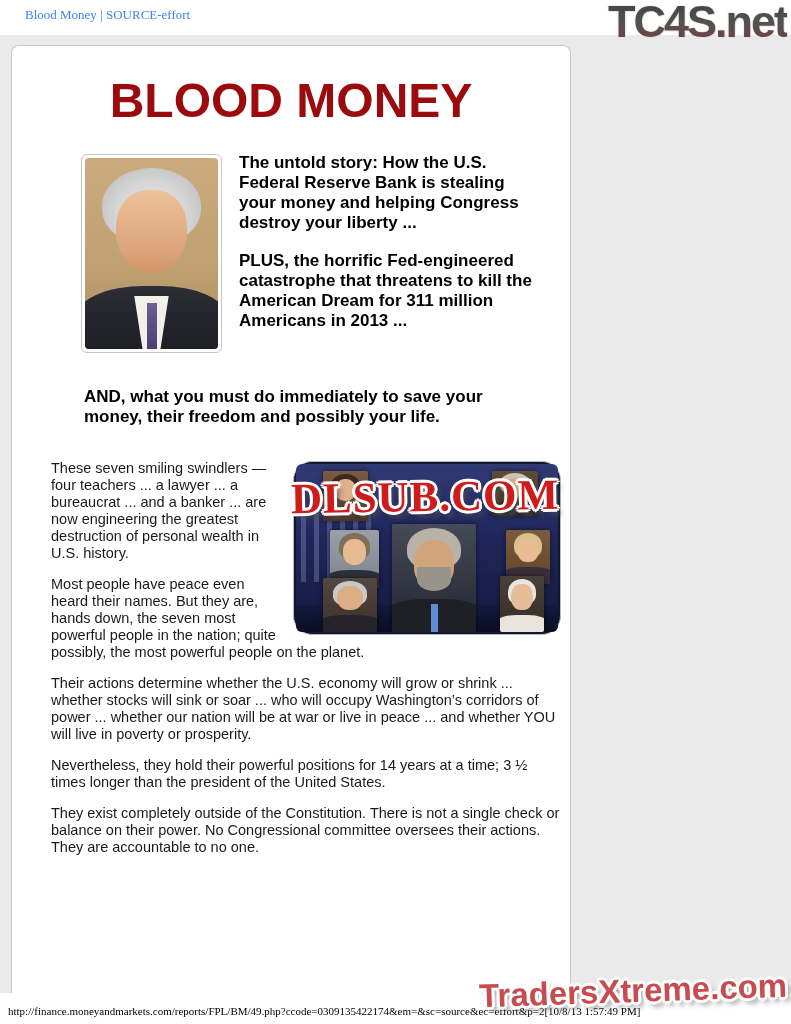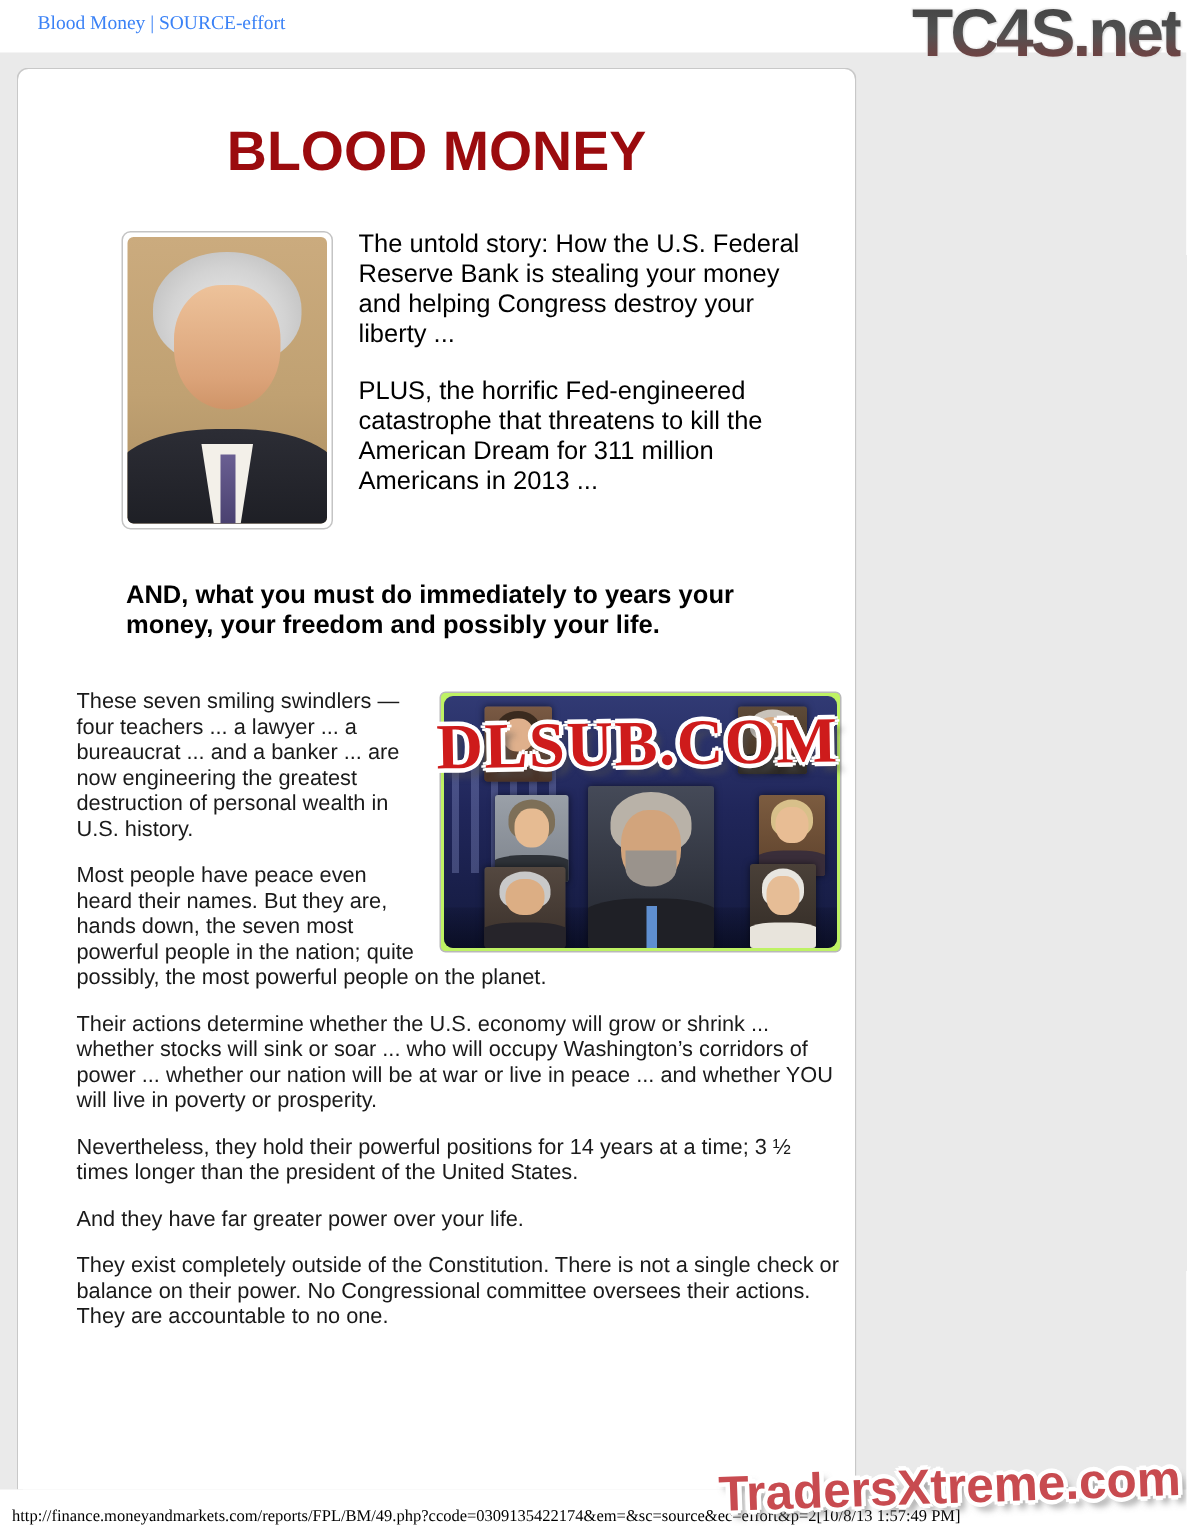--- a/index.html
+++ b/index.html
@@ -30,52 +30,52 @@
               text-shadow:-2px -2px 0 #fff, 2px -2px 0 #fff, -2px 2px 0 #fff, 2px 2px 0 #fff,
                           0 -3px 0 #fff, 0 3px 0 #fff, -3px 0 0 #fff, 3px 0 0 #fff,
                           5px 6px 4px rgba(80,80,80,.65); }
 
   
   .gray-bg { position:absolute; top:35px; left:0; width:791px; height:958px; background:#eaeaea; }
   .card { position:absolute; top:10px; left:11px; width:560px; height:948px; background:#fff;
           border:1px solid #c8c8c8; border-bottom:none; border-radius:8px 8px 0 0; }
 
   .title { position:absolute; top:30px; left:0; width:100%; text-align:center;
-           font-weight:bold; font-size:37px; line-height:50px; color:#9b0b0e; letter-spacing:0; }
+           font-weight:bold; font-size:48px; line-height:50px; color:#9b0b0e; letter-spacing:0; }
 
   
   .photo { position:absolute; left:69px; top:108px; width:141px; height:199px;
            background:#fff; border:1px solid #c4c4c4; border-radius:6px; padding:3px; }
   .photo-inner { width:100%; height:100%; border-radius:4px; overflow:hidden; position:relative;
                  background:linear-gradient(180deg,#cbab7e 0%, #c0a172 55%, #a98d61 100%); }
   .ph-hair { position:absolute; top:5%; left:13%; width:74%; height:40%; border-radius:50% 50% 45% 45%;
              background:radial-gradient(ellipse at 50% 62%, #ececec 0%, #d3d3d3 55%, #b5b5b5 100%); }
   .ph-face { position:absolute; top:17%; left:23%; width:54%; height:43%; border-radius:46% 46% 52% 52%;
              background:linear-gradient(180deg,#edc29a 0%, #dba379 75%, #cf9468 100%); }
   .ph-suit { position:absolute; bottom:-3%; left:-7%; width:114%; height:36%; border-radius:45% 45% 0 0;
              background:linear-gradient(180deg,#2c2d35,#1d1e24); }
   .ph-shirt { position:absolute; bottom:0; left:37%; width:26%; height:28%;
               background:#f3f0e9; clip-path:polygon(0 0,100% 0,76% 100%,24% 100%); }
   .ph-tie { position:absolute; bottom:0; left:46.5%; width:8%; height:24%;
             background:linear-gradient(180deg,#6a5f92,#4a4170); }
 
   
   .lead { position:absolute; left:227px; top:107px; width:307px;
-          font-weight:normal; font-size:17px; line-height:20px; color:#000; }
+          font-weight:bold; font-size:17px; line-height:20px; color:#000; }
   .lead p { margin-bottom:18px; }
   .and-para { position:absolute; left:72px; top:341px; width:452px;
               font-weight:bold; font-size:17px; line-height:20px; color:#000; }
 
   
   .body-text { position:absolute; left:39px; top:414px; width:510px;
                font-size:14.5px; line-height:17px; color:#1a1a1a; }
   .body-text p { margin-bottom:14px; }
 
   .collage { float:right; width:268px; height:174px; margin:1px 0 6px 10px; position:relative;
-             background:#bef264; border:1px solid #b9b9b9; border-radius:4px; padding:2px; }
+             background:#0f172a; border:1px solid #b9b9b9; border-radius:19px; padding:2px; }
   .collage-inner { width:100%; height:100%; border-radius:6px; overflow:hidden; position:relative;
                    background:linear-gradient(180deg,#313a74 0%, #20265a 45%, #141a3e 100%); }
   .bld { position:absolute; left:2%; top:26%; width:27%; height:44%;
          background:repeating-linear-gradient(90deg, rgba(150,160,215,.32) 0 5px, transparent 5px 13px); }
   .fence { position:absolute; left:0; bottom:0; width:100%; height:16%;
            background:linear-gradient(rgba(4,6,20,.15), rgba(4,6,20,.6)); }
 
   .pt { position:absolute; overflow:hidden; border-radius:2px; box-shadow:0 0 5px rgba(0,0,0,.55); }
   .pt .h { position:absolute; left:18%; top:5%; width:64%; height:46%; border-radius:50% 50% 40% 40%; }
   .pt .f { position:absolute; left:26%; top:15%; width:48%; height:45%; border-radius:45%; }
@@ -115,21 +115,21 @@
         <div class="ph-suit"></div>
         <div class="ph-shirt"></div>
         <div class="ph-tie"></div>
       </div>
     </div>
 
     <div class="lead">
       <p>The untold story: How the U.S. Federal Reserve Bank is stealing your money and helping Congress destroy your liberty ...</p>
       <p>PLUS, the horrific Fed-engineered catastrophe that threatens to kill the American Dream for 311 million Americans in 2013 ...</p>
     </div>
-    <p class="and-para">AND, what you must do immediately to years your money, your freedom and possibly your life.</p>
+    <p class="and-para">AND, what you must do immediately to save your money, their freedom and possibly your life.</p>
 
     <div class="body-text">
 
       <div class="collage">
         <div class="collage-inner">
           <div class="bld"></div>
           <div class="fence"></div>
           <div class="pt p1">
               <div class="h"></div>
               <div class="f"></div>
@@ -168,21 +168,20 @@
               <div class="t"></div>
             </div>
         </div>
         <div class="wm-dlsub">DLSUB.COM</div>
       </div>
 
       <p>These seven smiling swindlers — four teachers ... a lawyer ... a bureaucrat ... and a banker ... are now engineering the greatest destruction of personal wealth in U.S. history.</p>
       <p>Most people have peace even heard their names. But they are, hands down, the seven most powerful people in the nation; quite possibly, the most powerful people on the planet.</p>
       <p>Their actions determine whether the U.S. economy will grow or shrink ... whether stocks will sink or soar ... who will occupy Washington’s corridors of power ... whether our nation will be at war or live in peace ... and whether YOU will live in poverty or prosperity.</p>
       <p>Nevertheless, they hold their powerful positions for 14 years at a time; 3 ½ times longer than the president of the United States.</p>
-      <p>And they have far greater power over your life.</p>
       <p>They exist completely outside of the Constitution. There is not a single check or balance on their power. No Congressional committee oversees their actions. They are accountable to no one.</p>
     </div>
 
   </div>
 </div>
 
 <div class="wm-traders">TradersXtreme.com</div>
 <div class="print-footer">http://finance.moneyandmarkets.com/reports/FPL/BM/49.php?ccode=0309135422174&amp;em=&amp;sc=source&amp;ec=effort&amp;p=2[10/8/13 1:57:49 PM]</div>
 
 </body></html>

